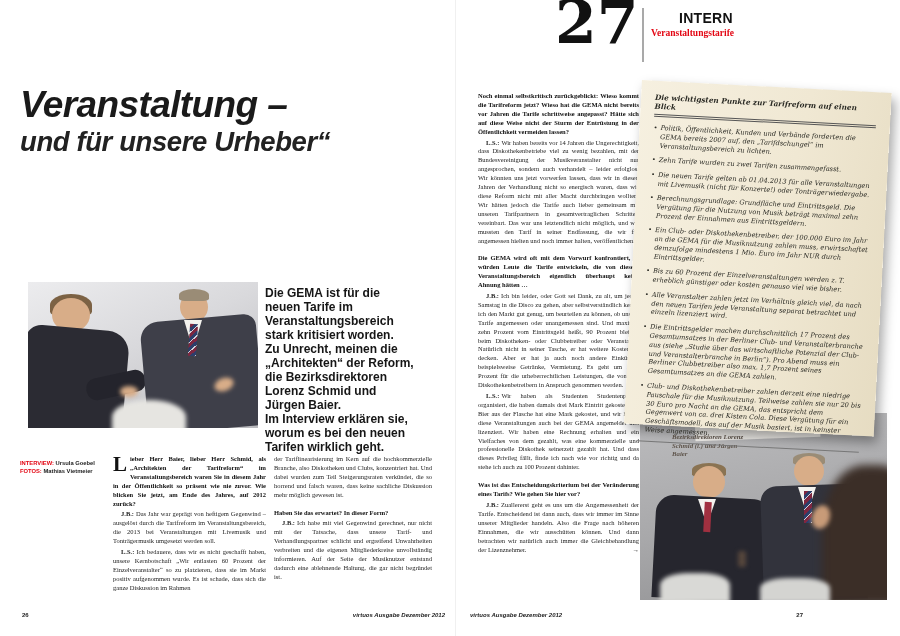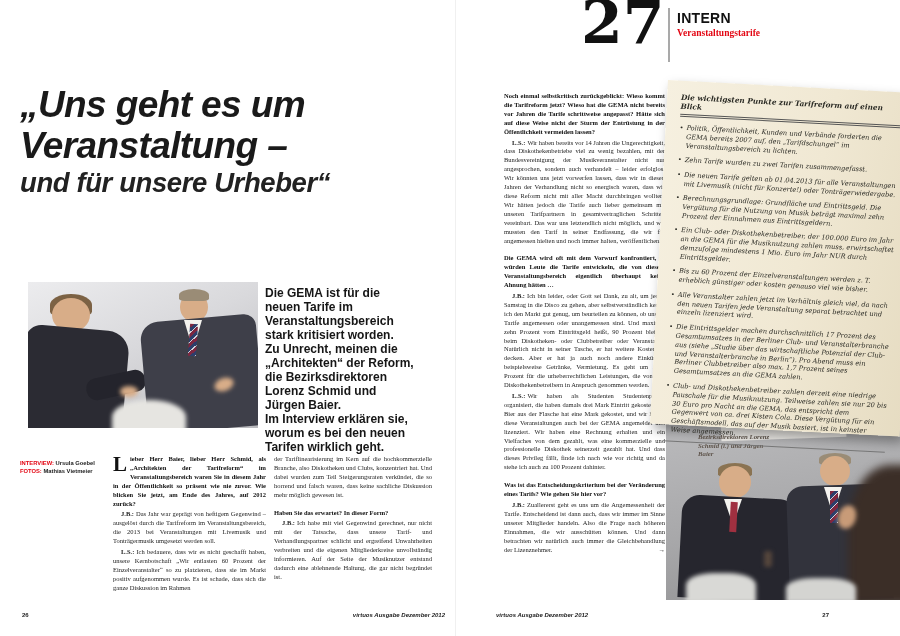--- a/index.html
+++ b/index.html
@@ -1,28 +1,28 @@
 <!DOCTYPE html>
 <html><head>
 <meta charset="utf-8">
 <style>
   html,body{margin:0;padding:0;background:#ffffff;}
   .spread{position:relative;width:900px;height:636px;background:#ffffff;overflow:hidden;
           font-family:"Liberation Sans",sans-serif;}
   .page{position:absolute;top:0;height:636px;}
   .page-left{left:0;width:455px;}
-  .page-right{left:481px;width:357px;padding-left:11px;}
+  .page-right{left:455px;width:357px;padding-left:11px;}
   .gutter{position:absolute;left:455px;top:0;width:1px;height:636px;background:#f0f0f0;}
 
   
   .big27{position:absolute;left:100px;top:-10px;width:80px;text-align:right;
          font-family:"DejaVu Serif",serif;font-weight:bold;font-size:60px;line-height:64px;color:#111;}
   .hdr-rule{position:absolute;left:187px;top:8px;width:2px;height:54px;background:#a9a9a9;}
   .hdr-sect{position:absolute;left:196px;top:10px;}
-  .hdr-sect .sect{font-size:14px;font-weight:bold;color:#111;letter-spacing:0.3px;}
+  .hdr-sect .sect{font-size:14px;font-weight:bold;color:#111;letter-spacing:0.3px;margin-left:28px;}
   .hdr-sect .topic{font-size:9.5px;font-weight:bold;color:#e30613;margin-top:2px;font-family:Liberation Serif, serif;}
 
   
   .headline{position:absolute;left:20px;top:84px;width:430px;color:#1a1a1a;}
   .hl-big{font-style:italic;font-weight:bold;font-size:37px;line-height:41px;letter-spacing:-0.6px;}
   .hl-small{font-style:italic;font-weight:bold;font-size:27.5px;line-height:33px;letter-spacing:-0.4px;color:#222;}
   .hl-small{font-weight:600;}
 
   
   .photo{position:absolute;overflow:hidden;}
@@ -85,21 +85,20 @@
 </style>
 </head>
 <body>
 
 <div class="spread">
   <div class="gutter"></div>
 
   <div class="page page-left">
 
     <div class="headline">
-      <div class="hl-big">„Uns geht es um</div>
       <div class="hl-big">Veranstaltung –</div>
       <div class="hl-small">und für unsere Urheber“</div>
     </div>
 
     <div class="photo photo1">
       <div class="hair" style="left:22px;top:12px;width:42px;height:22px;background:#7c6244;"></div>
       <div class="head" style="left:24px;top:16px;width:38px;height:34px;"></div>
       <div class="torso" style="left:-6px;top:46px;width:104px;height:104px;background:#2b2b33;border-radius:16px 22px 0 0;transform:rotate(5deg);"></div>
       <div class="torso" style="left:58px;top:92px;width:60px;height:22px;background:#24242c;border-radius:10px;transform:rotate(-12deg);"></div>
       <div class="head" style="left:152px;top:10px;width:28px;height:30px;"></div>

